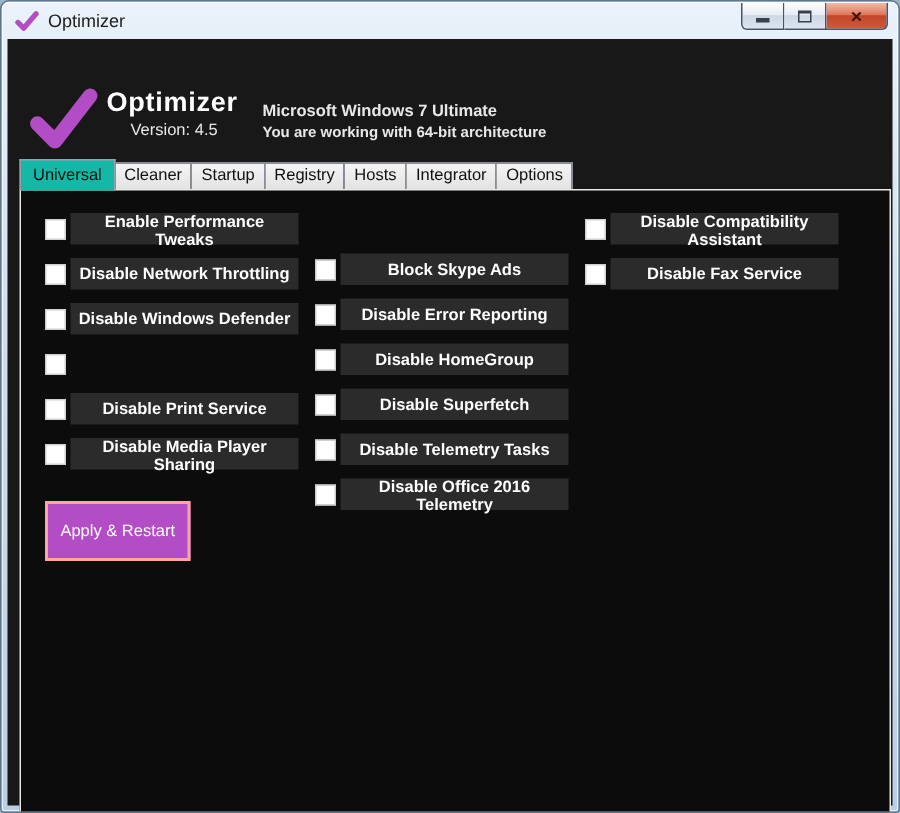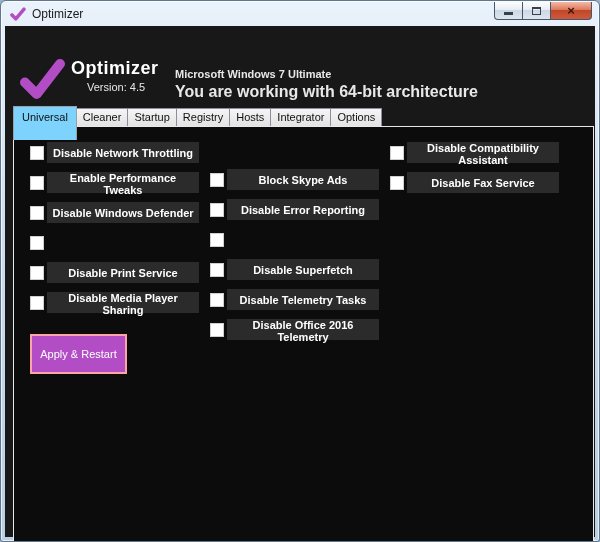--- a/index.html
+++ b/index.html
@@ -39,34 +39,34 @@
   .glyph-close { font-size:13px; font-weight:bold; color:#401308; line-height:16px; }
 
   
   .client { position:absolute; left:4px; top:25px; right:4px; bottom:4px; background:#181818; }
 
   
   .logo-check { position:absolute; left:14px; top:31px; width:47px; height:43px; }
   .app-name   { position:absolute; left:66px; top:32px; font-size:18px; font-weight:bold; color:#ffffff; letter-spacing:.5px; }
   .version    { position:absolute; left:82px; top:55px; font-size:11px; color:#e8e8e8; }
   .os-name    { position:absolute; left:170px; top:42px; font-size:11px; font-weight:600; color:#e8e8e8; }
-  .os-arch    { position:absolute; left:170px; top:57px; font-size:16px; font-weight:600; color:#e8e8e8; }
+  .os-arch    { position:absolute; left:170px; top:57px; font-size:10px; font-weight:600; color:#e8e8e8; }
 
   
   .tabstrip { position:absolute; left:8px; top:80px; height:21px; display:flex; align-items:flex-start; }
   .tab {
     height:18px; margin-top:2px; padding:0 6px; line-height:17px;
     font-size:11px; color:#101010; cursor:default;
     background:linear-gradient(180deg,#f5f5f5 0%,#e3e3e3 100%);
     border:1px solid #8b8f99; border-bottom:none; border-left:none;
   }
   .tab:first-child { border-left:1px solid #8b8f99; }
   .tab.sel {
-    height:34px; margin-top:0; line-height:20px; padding:0 8px;
-    background:#7dd3fc; position:relative; z-index:2;
+    height:21px; margin-top:0; line-height:20px; padding:0 8px;
+    background:#14b8a6; position:relative; z-index:2;
     border:1px solid #9aa0ab; border-bottom:none;
   }
 
   
   .tabpage {
     position:absolute; left:8px; top:100px; width:581px; height:429px;
     background:#0c0c0c; border:1px solid #e9e9e9;
   }
   .opt-col { position:absolute; top:15px; }
   .col-1 { left:16px; }  .col-2 { left:196px;margin-top:27px; }  .col-3 { left:376px; }
@@ -127,28 +127,28 @@
       <div class="tab">Hosts</div>
       <div class="tab">Integrator</div>
       <div class="tab">Options</div>
     </div>
 
     <div class="tabpage">
 
       <div class="opt-col col-1">
         <div class="opt-row">
           <span class="cb"></span>
+          <button class="opt-btn">Enable Performance Tweaks</button>
+        </div>
+        <div class="opt-row">
+          <span class="cb"></span>
           <button class="opt-btn">Disable Network Throttling</button>
         </div>
         <div class="opt-row">
           <span class="cb"></span>
-          <button class="opt-btn">Enable Performance Tweaks</button>
-        </div>
-        <div class="opt-row">
-          <span class="cb"></span>
           <button class="opt-btn">Disable Windows Defender</button>
         </div>
         <div class="opt-row">
           <span class="cb"></span>
         </div>
         <div class="opt-row">
           <span class="cb"></span>
           <button class="opt-btn">Disable Print Service</button>
         </div>
         <div class="opt-row">
@@ -161,20 +161,21 @@
         <div class="opt-row">
           <span class="cb"></span>
           <button class="opt-btn">Block Skype Ads</button>
         </div>
         <div class="opt-row">
           <span class="cb"></span>
           <button class="opt-btn">Disable Error Reporting</button>
         </div>
         <div class="opt-row">
           <span class="cb"></span>
+          <button class="opt-btn">Disable HomeGroup</button>
         </div>
         <div class="opt-row">
           <span class="cb"></span>
           <button class="opt-btn">Disable Superfetch</button>
         </div>
         <div class="opt-row">
           <span class="cb"></span>
           <button class="opt-btn">Disable Telemetry Tasks</button>
         </div>
         <div class="opt-row">

